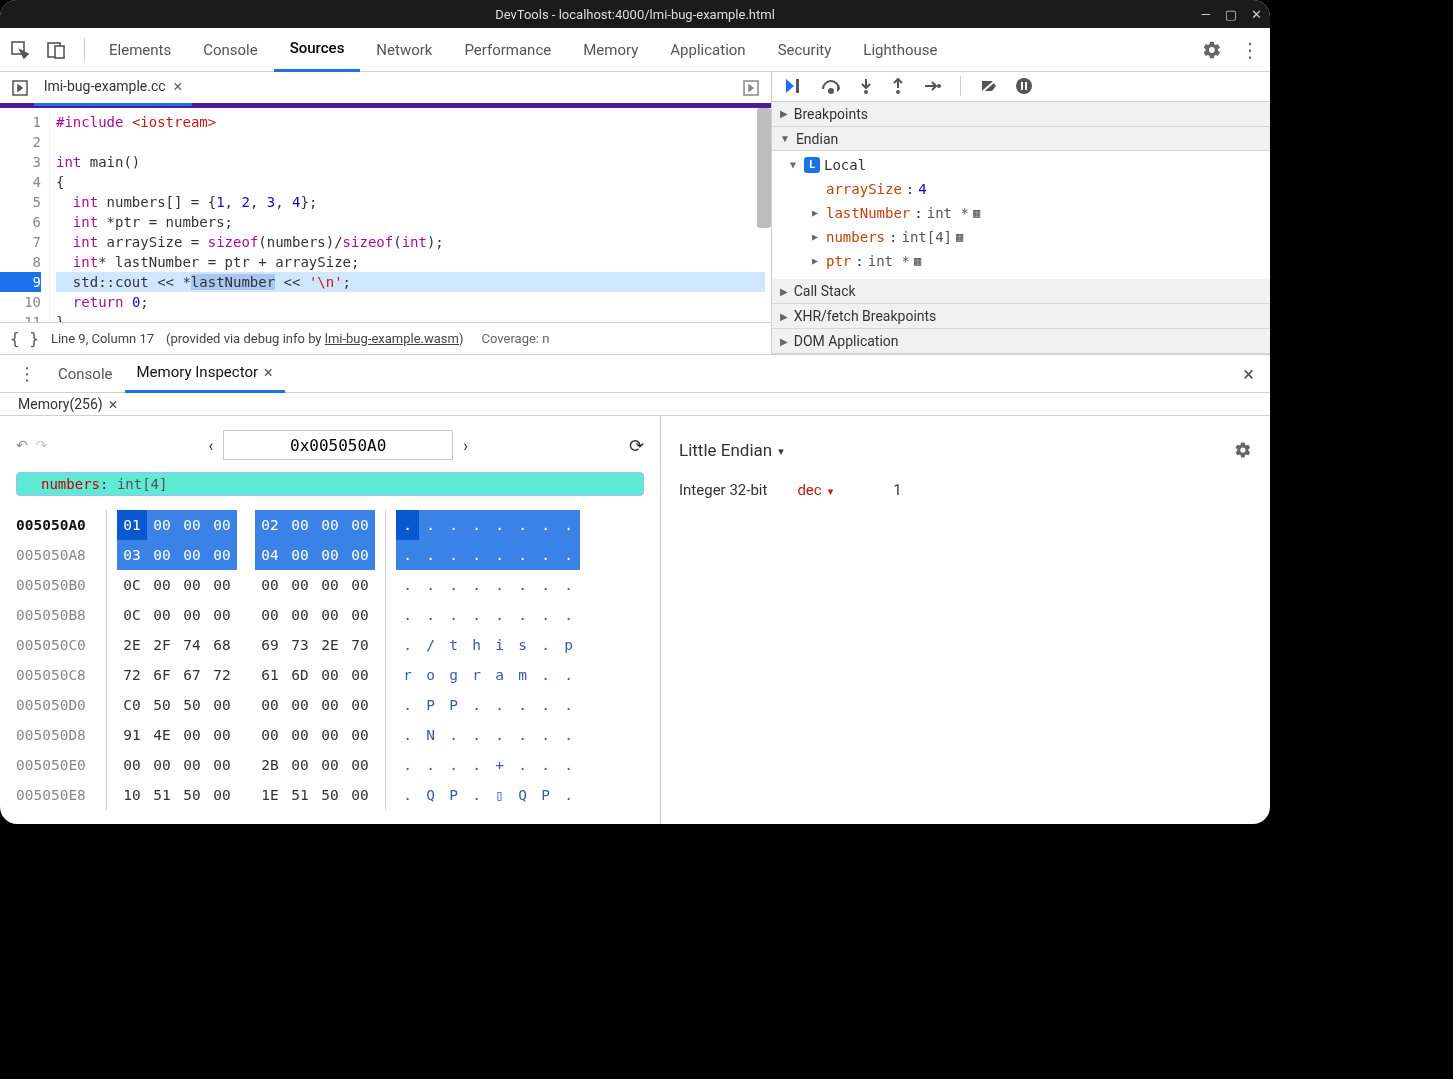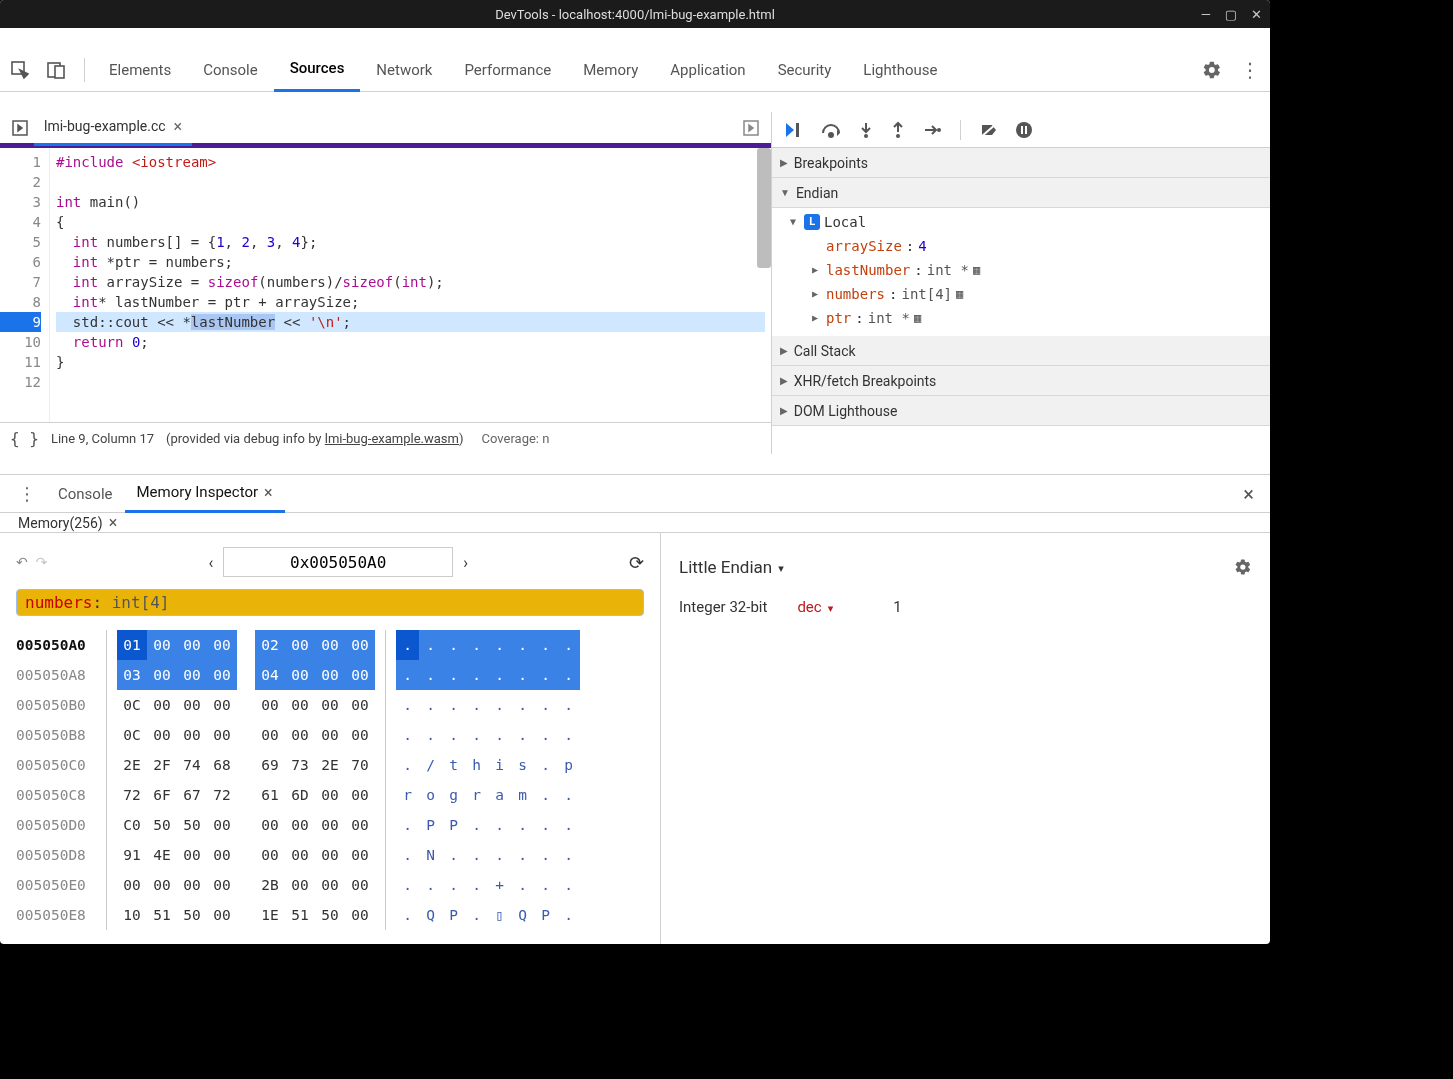--- a/index.html
+++ b/index.html
@@ -1,17 +1,17 @@
 <!DOCTYPE html>
 <html><head>
 <meta charset="utf-8">
 <style>
 * { box-sizing: border-box; margin: 0; padding: 0; }
 body { font-family: -apple-system, "Segoe UI", Roboto, sans-serif; font-size: 14px; background: #000; color: #333; width: 1270px; height: 944px; overflow: hidden; }
-.window { width: 1270px; height: 944px; background: #fff; display: flex; flex-direction: column; border-radius: 4px; overflow: hidden; gap: 20px; }
+.window { width: 1270px; height: 824px; background: #fff; display: flex; flex-direction: column; border-radius: 17px; overflow: hidden; }
 .titlebar { background: #1b1b1b; color: #ddd; height: 28px; display: flex; align-items: center; justify-content: center; position: relative; font-size: 13px; }
 .titlebar .controls { position: absolute; right: 8px; display: flex; gap: 14px; color: #ccc; font-size: 13px;}
 .titlebar .controls span { cursor: pointer; }
 .toolbar { height: 44px; border-bottom: 1px solid #d0d0d0; display: flex; align-items: center; padding: 0 10px; color: #555; }
 .toolbar .left-icons { display: flex; gap: 16px; align-items: center; margin-right: 10px; }
 .toolbar .divider { width: 1px; height: 24px; background: #d0d0d0; margin: 0 8px; }
 .tabs { display: flex; flex: 1; }
 .tab { padding: 0 16px; height: 44px; display: flex; align-items: center; color: #555; cursor: pointer; font-size: 15px;}
 .tab.active { color: #000000; border-bottom: 3px solid #1a73e8; font-weight: 500; }
 .toolbar .right-icons { display: flex; gap: 18px; align-items: center; color: #666; }
@@ -64,21 +64,21 @@
 .mem-tabs .mtab { padding:0 10px; display:flex; align-items:center; gap:6px; font-size:14px;}
 .mem-tabs .mtab .close { font-size:16px; color:#555;}
 .mem-content { flex:1; display:flex;}
 .mem-left { flex:1; padding: 14px 16px; display:flex; flex-direction:column;}
 .mem-controls { display:flex; align-items:center; gap:14px; margin-bottom:12px;}
 .mem-controls .navbtns { display:flex; gap:8px; color:#888;}
 .mem-controls .addr-nav { display:flex; align-items:center; gap:10px; margin:0 auto;}
 .mem-controls .addr-nav input { width:230px; height:30px; text-align:center; font-family:monospace; font-size:16px; border:1px solid #ccc;}
 .mem-controls .addr-nav .arrow { font-size:16px; color:#333; cursor:pointer;}
 .mem-controls .refresh { color:#333; font-size:18px;}
-.chip { border:1px solid #9cbef0; background:#eab308; border-radius:4px; padding:3px 8px; font-family:monospace; font-size:16px; display:inline-block; margin-bottom:14px;}
+.chip { border:1px solid #9cbef0; background:#5eead4; border-radius:4px; padding:3px 24px; font-family:monospace; font-size:14px; display:inline-block; margin-bottom:14px;}
 .chip .vn{color:#c80000;} .chip .vt{color:#555;}
 .hex-table { font-family:"Menlo","Consolas",monospace; font-size:14.5px; line-height:30px; }
 .hex-row { display:flex; align-items:center;}
 .hex-addr { width:90px; color:#888;}
 .hex-addr.cur { color:#111; font-weight:bold;}
 .hex-bytes { display:flex; gap:0; border-left:1px solid #ccc; padding-left:10px;}
 .byte { width:30px; text-align:center; color:#333;}
 .byte-gap { width:18px;}
 .byte.hl { background:#3b82e6; color:#fff;}
 .byte.hl.first { background:#0b57d0;}
@@ -264,21 +264,21 @@
       <div class="panel-header">
           <span class="tri">▶</span>
           <span>Call Stack</span>
         </div>
       <div class="panel-header">
           <span class="tri">▶</span>
           <span>XHR/fetch Breakpoints</span>
         </div>
       <div class="panel-header">
           <span class="tri">▶</span>
-          <span>DOM Lighthouse</span>
+          <span>DOM Application</span>
         </div>
     </div>
   </div>
 
   <div class="bottom-panel">
     <div class="bottom-tabs">
       <span class="more">⋮</span>
       <div class="btab">Console</div>
       <div class="btab active">
         <span>Memory Inspector</span>

